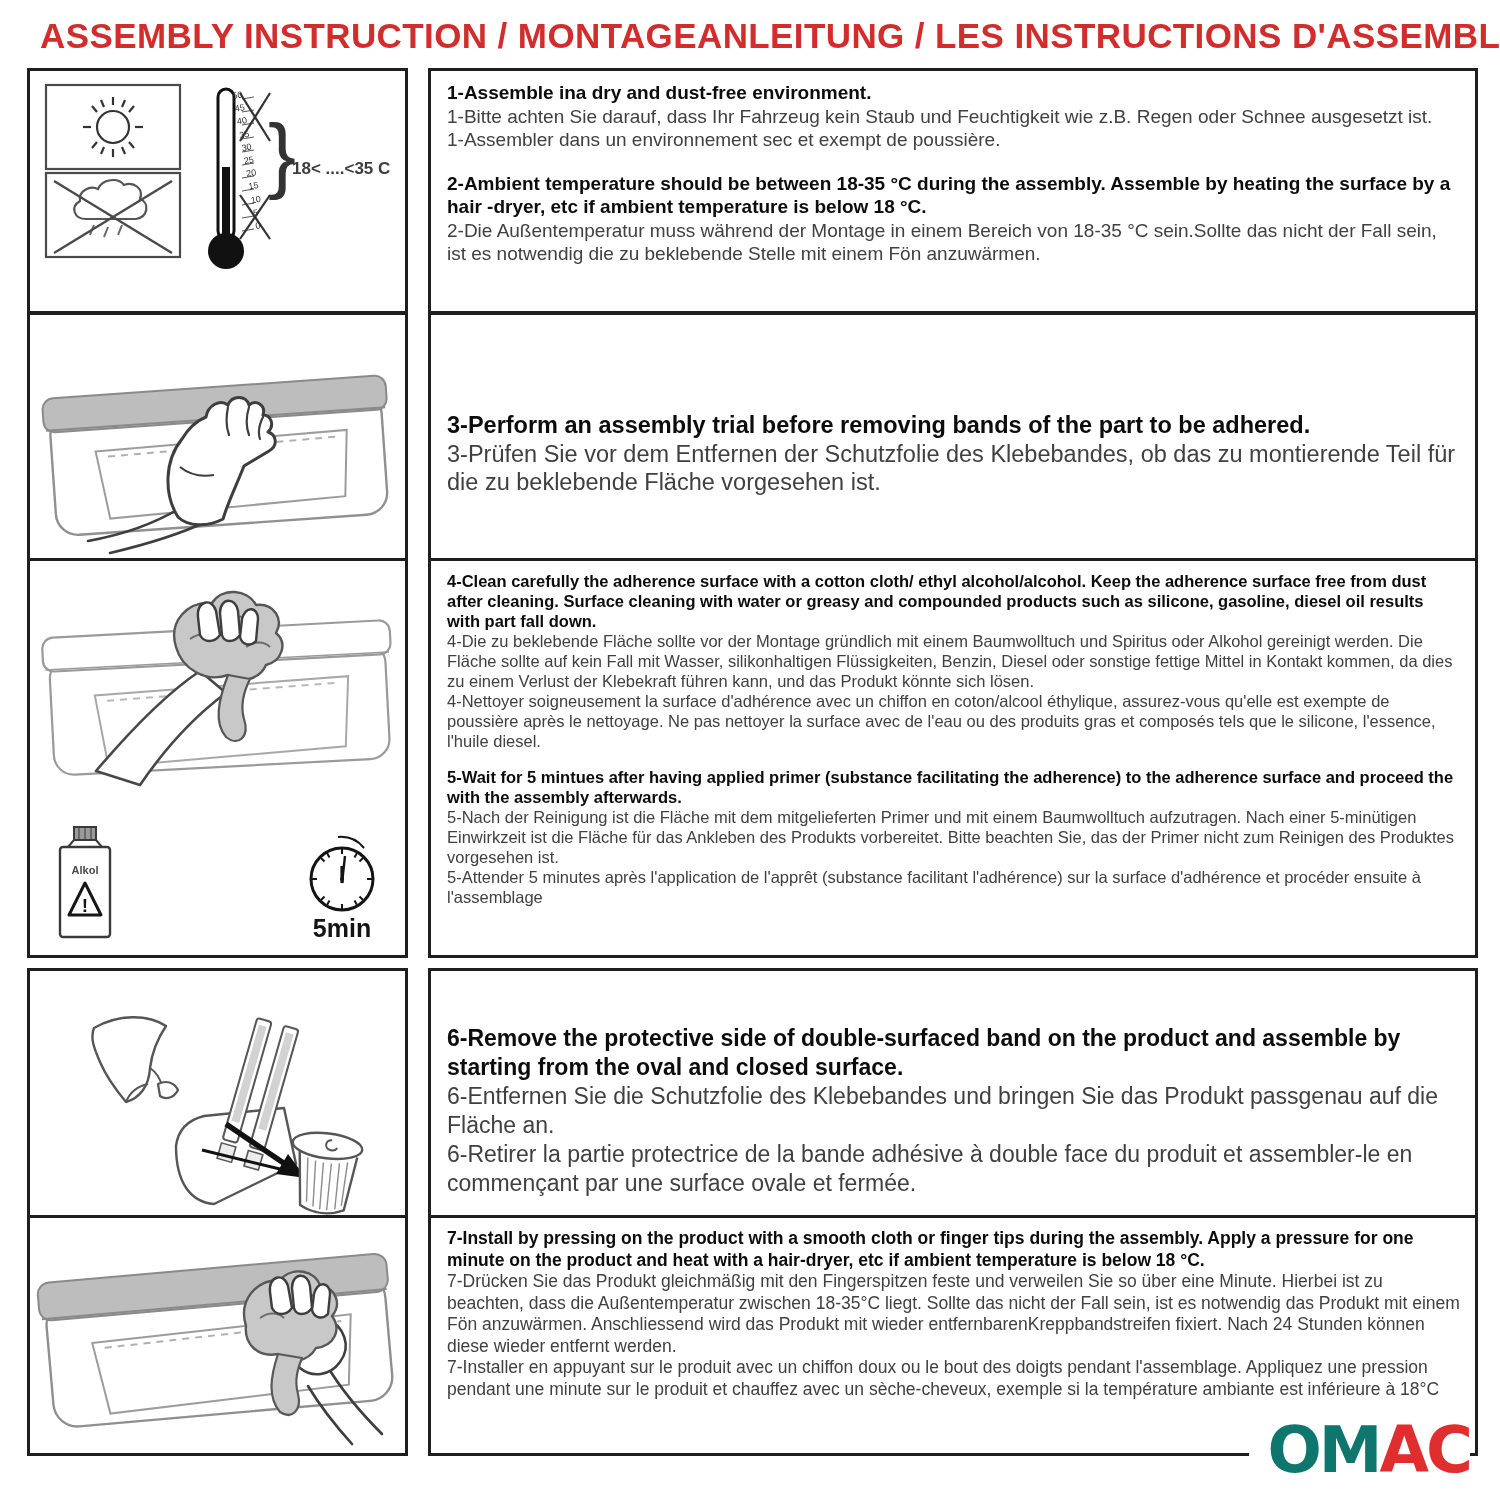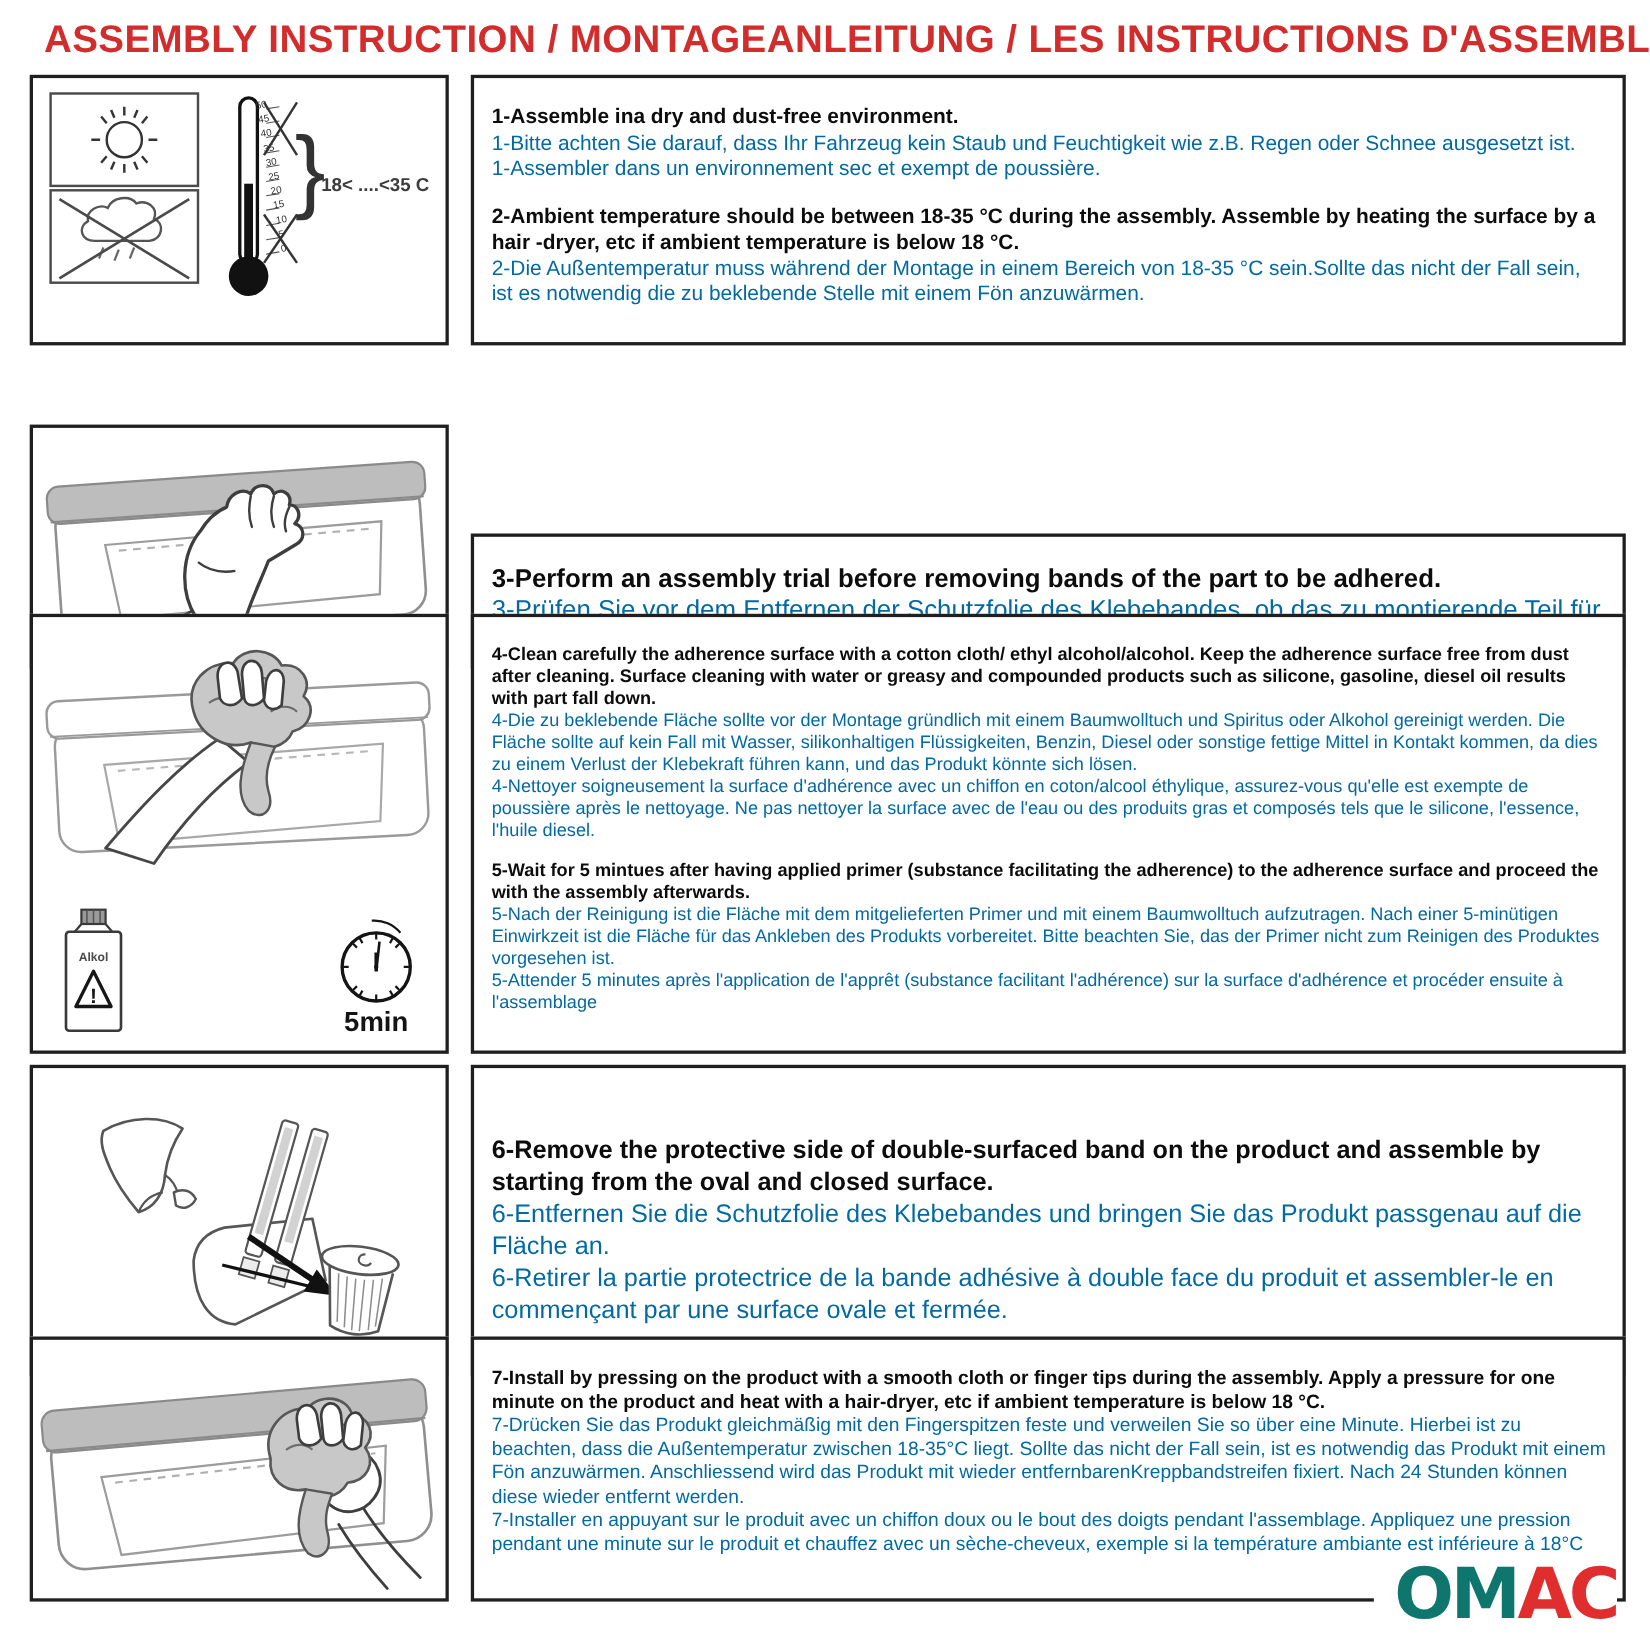--- a/index.html
+++ b/index.html
@@ -5,33 +5,33 @@
   * { box-sizing: border-box; margin: 0; padding: 0; }
   html,body { background:#ffffff; }
   body { width:1500px; height:1500px; overflow:hidden; font-family:"Liberation Sans", sans-serif; }
   .page { position:relative; width:1500px; height:1500px; background:#fff; }
 
   .title { position:absolute; left:40px; top:16px; font-size:35px; font-weight:700;
            color:#d22d2d; letter-spacing:0.4px; white-space:nowrap; }
 
   .row { position:absolute; left:27px; right:22px; display:flex; gap:20px; }
   .row-1 { top:68px;  height:246px; }
-  .row-2 { top:326px; height:282px;align-items:flex-end; }
+  .row-2 { top:312px; height:282px; }
   .row-3 { top:558px; height:400px; }
   .row-4 { top:968px; height:283px; }
   .row-5 { top:1215px; height:241px; }
 
   .illus-box { flex:0 0 381px; border:3px solid #1f1f1f; background:#fff;
                display:flex; align-items:center; justify-content:center; overflow:hidden; }
   .text-box  { flex:1 1 auto; border:3px solid #1f1f1f; background:#fff;
-               padding:24px 14px 8px 16px; overflow:hidden; display:flex;
+               padding:10px 14px 8px 16px; overflow:hidden; display:flex;
                flex-direction:column; justify-content:flex-start; }
   .v-center  { justify-content:center; }
 
-  .par { color:#0369a1; }
+  .par { color:#404040; }
   .par.b { font-weight:700; color:#0c0c0c; }
   .par.sp { min-height:20px; }
 
   .r-small  .par { font-size:19px;   line-height:23.5px; }
   .r-large  .par { font-size:23.5px; line-height:28.5px; max-width:1010px; }
   .r-xsmall .par { font-size:16.5px; line-height:20px; }
   .r-xsmall .par.sp { min-height:16px; }
   .r-large2 .par { font-size:23px;   line-height:29px; max-width:1010px; }
   .r-small2 .par { font-size:17.5px; line-height:21.5px; }
 

